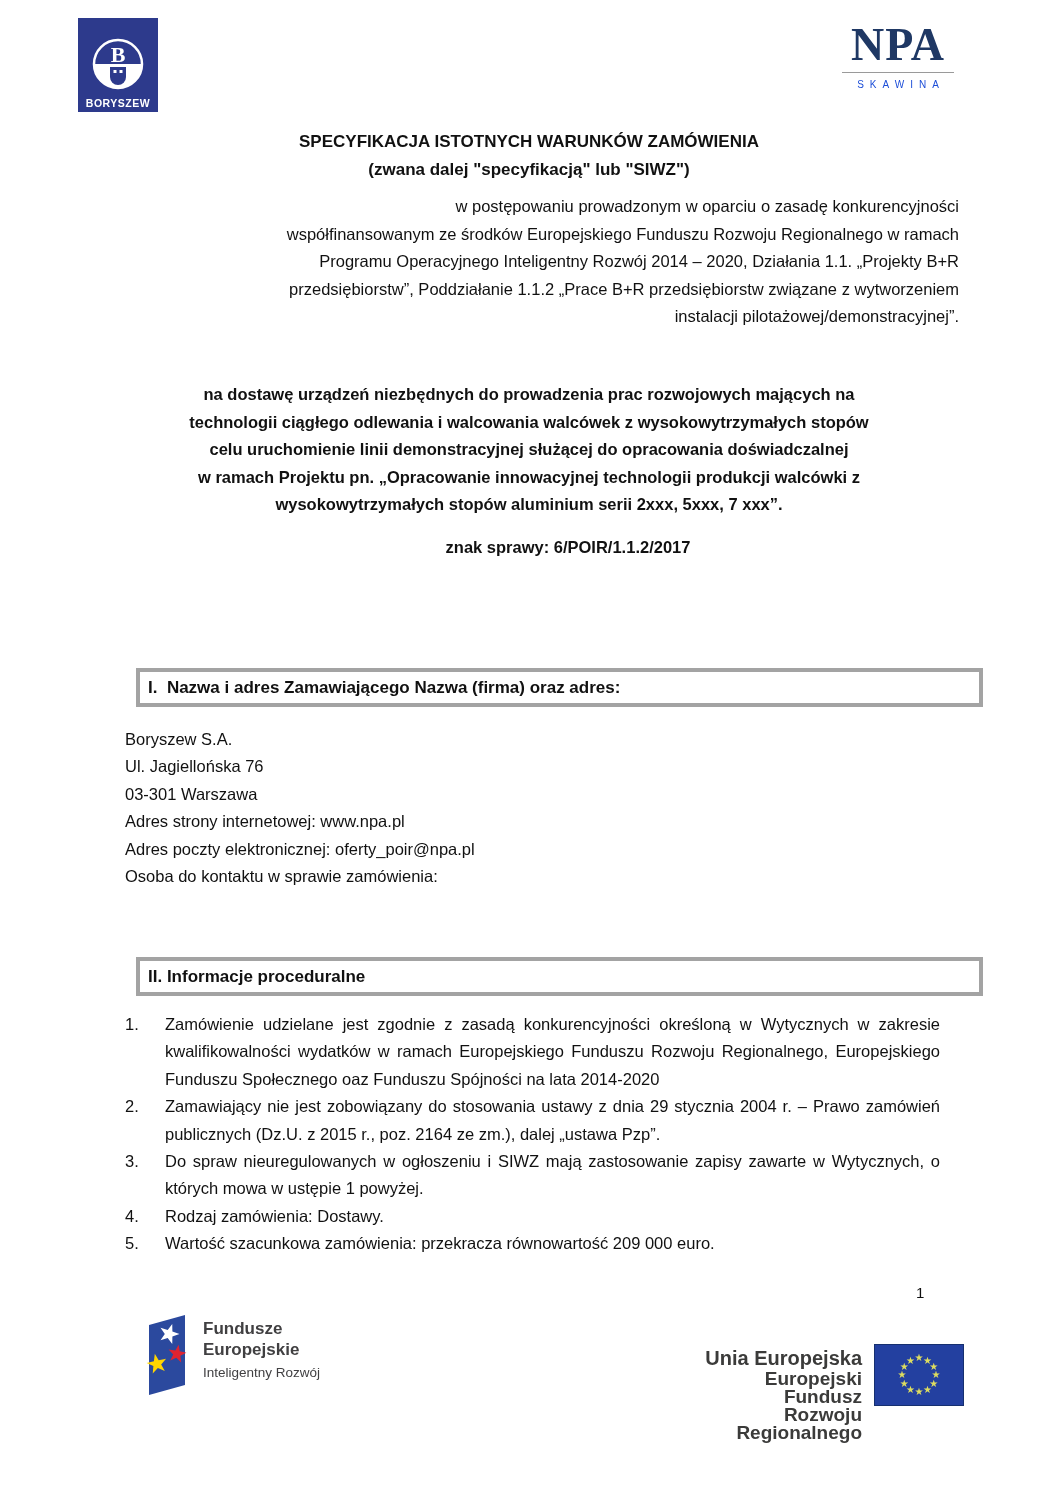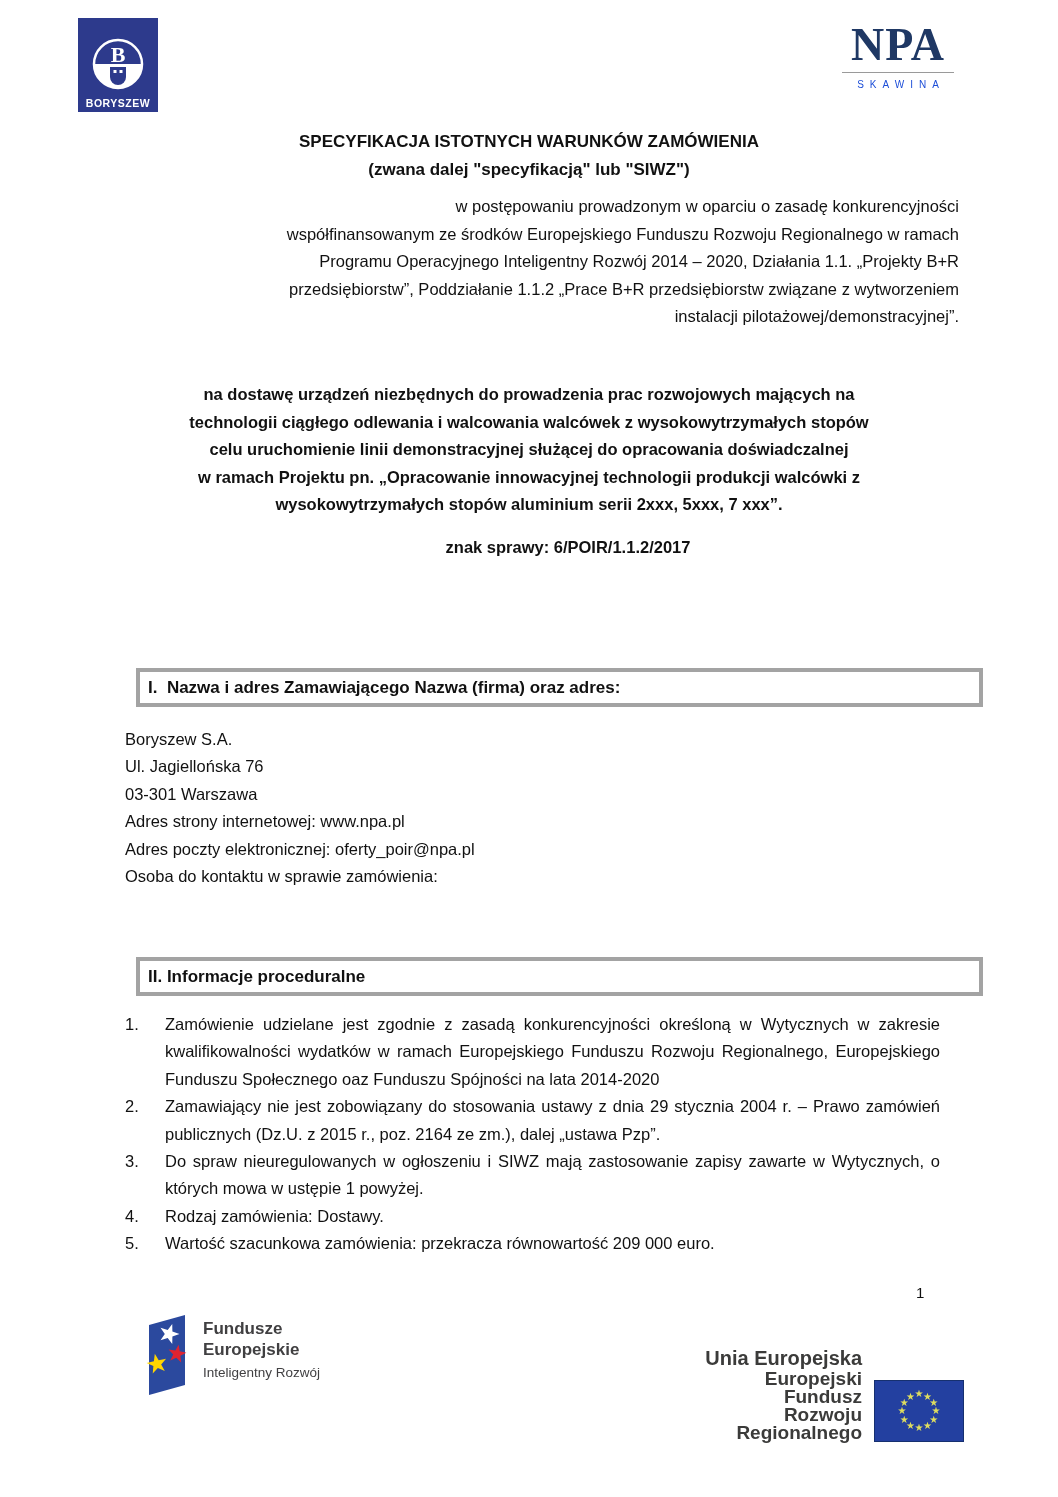--- a/index.html
+++ b/index.html
@@ -57,21 +57,21 @@
 
   .pagenum{position:absolute;left:916px;top:1284px;font-size:15px;}
 
   
   .fe-logo{position:absolute;left:144px;top:1312px;display:flex;align-items:flex-start;}
   .fe-flag{flex:0 0 auto;}
   .fe-textblock{margin-left:13px;margin-top:6px;color:#414042;}
   .fe-title{font-weight:bold;font-size:17px;line-height:21px;}
   .fe-sub{font-size:13.5px;margin-top:5px;}
 
-  .eu-logo{position:absolute;left:690px;top:1340px;display:flex;align-items:flex-end;}
+  .eu-logo{position:absolute;left:690px;top:1340px;display:flex;align-items:flex-start;}
   .eu-textblock{width:172px;text-align:right;color:#3b3b3a;margin-top:6px;}
   .eu-title{font-weight:bold;font-size:20px;line-height:24px;}
   .eu-sub{font-weight:bold;font-size:19px;line-height:18px;}
   .eu-flag{margin-left:12px;margin-top:4px;}
 </style>
 </head>
 <body>
 
 <div class="page">
 

